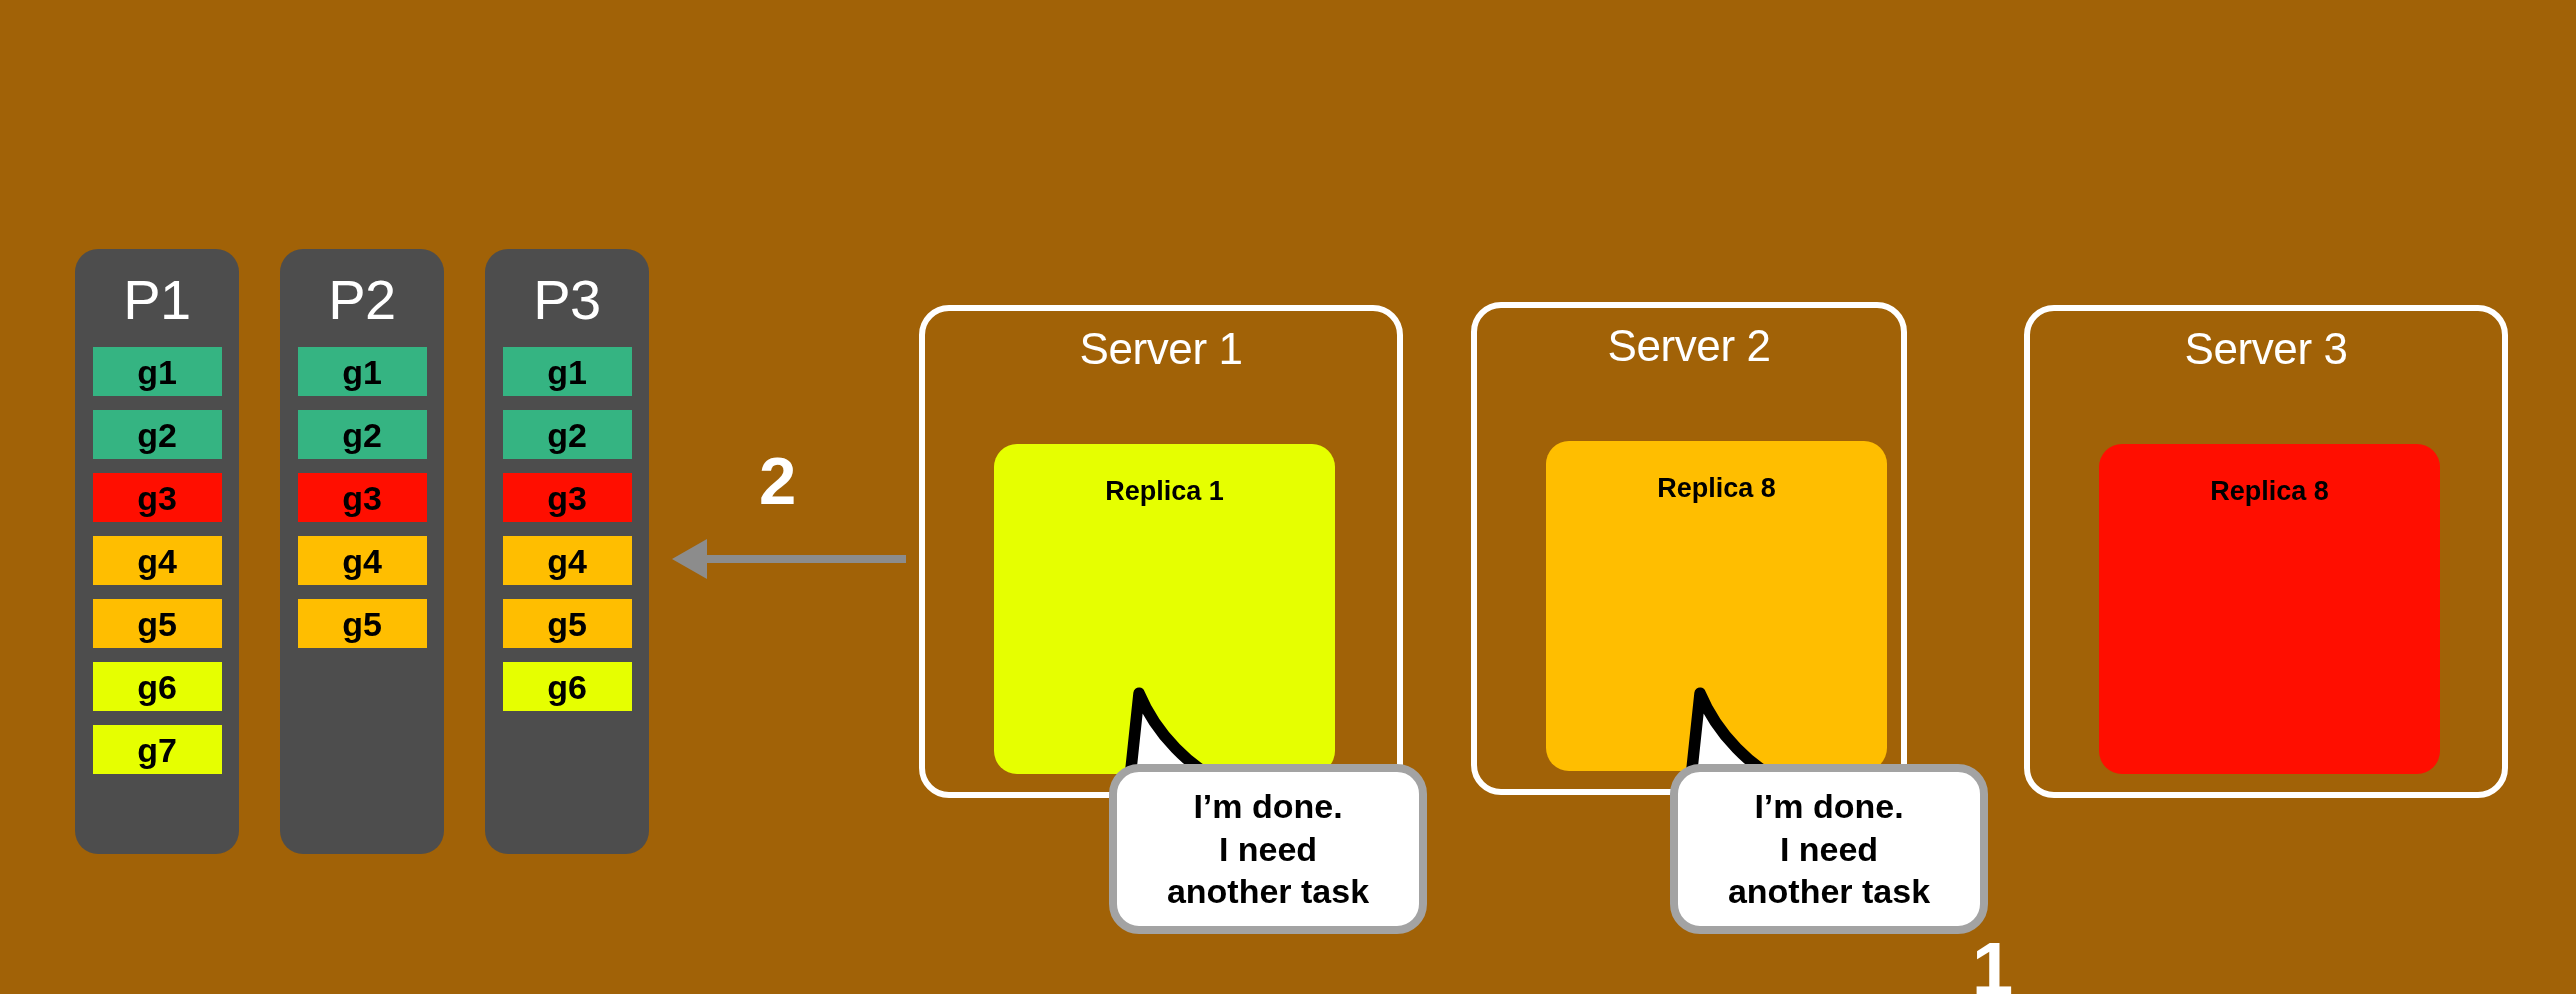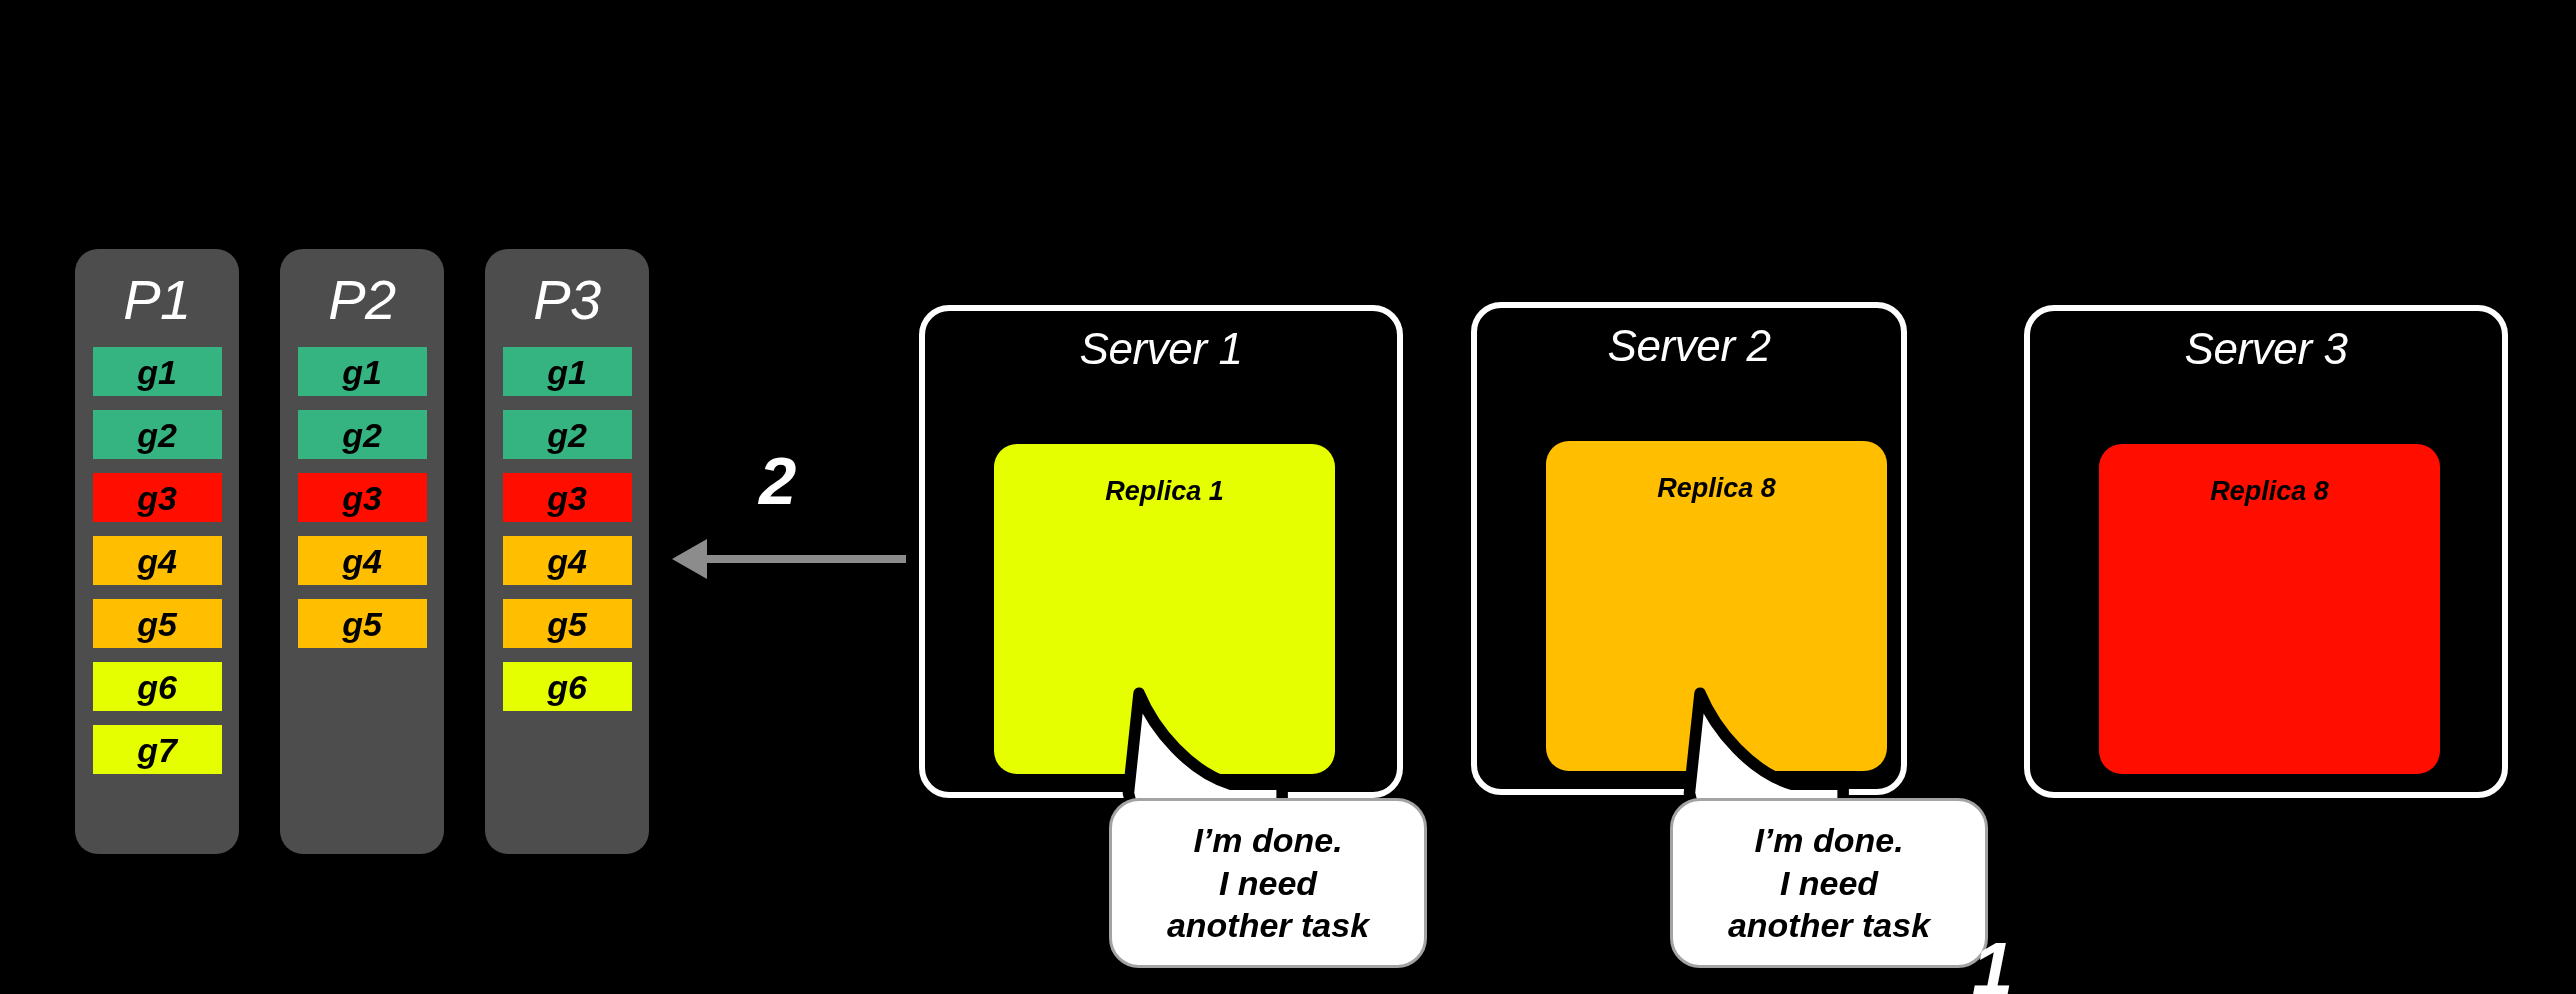--- a/index.html
+++ b/index.html
@@ -2,21 +2,21 @@
 <html style="font-size:14px"><head>
 <meta charset="utf-8">
 <style>
   * { box-sizing: border-box; margin: 0; padding: 0; }
   html, body {
     width: 2576px; height: 994px;
     background: #333333;
     font-family: "Liberation Sans", sans-serif;
     overflow: hidden;
   }
-  #stage { position: relative; width: 2576px; height: 994px; background: #000000; font-style: italic; }
+  #stage { position: relative; width: 2576px; height: 994px; background: #a16207; }
 
   
   .partition {
     position: absolute;
     background: #4d4d4d;
     border-radius: 23px;
     display: flex;
     flex-direction: column;
     align-items: center;
   }
@@ -95,27 +95,26 @@
     line-height: 1;
     margin-top: 34px;
   }
 
   
   .bubble-wrap { position: absolute; }
   .bubble-tail { position: absolute; left: 0; top: 0; overflow: visible; }
   .bubble {
     position: absolute;
     background: #ffffff;
-    border: 3px solid #a3a3a3;
+    border: 8px solid #a3a3a3;
     border-radius: 30px;
     display: flex;
     flex-direction: column;
     align-items: center;
     justify-content: center;
-    margin-top: 34px;
   }
   .bubble-line {
     color: #000000;
     font-size: 34px;
     font-weight: bold;
     line-height: 1.26;
     white-space: nowrap;
     text-align: center;
   }
 

